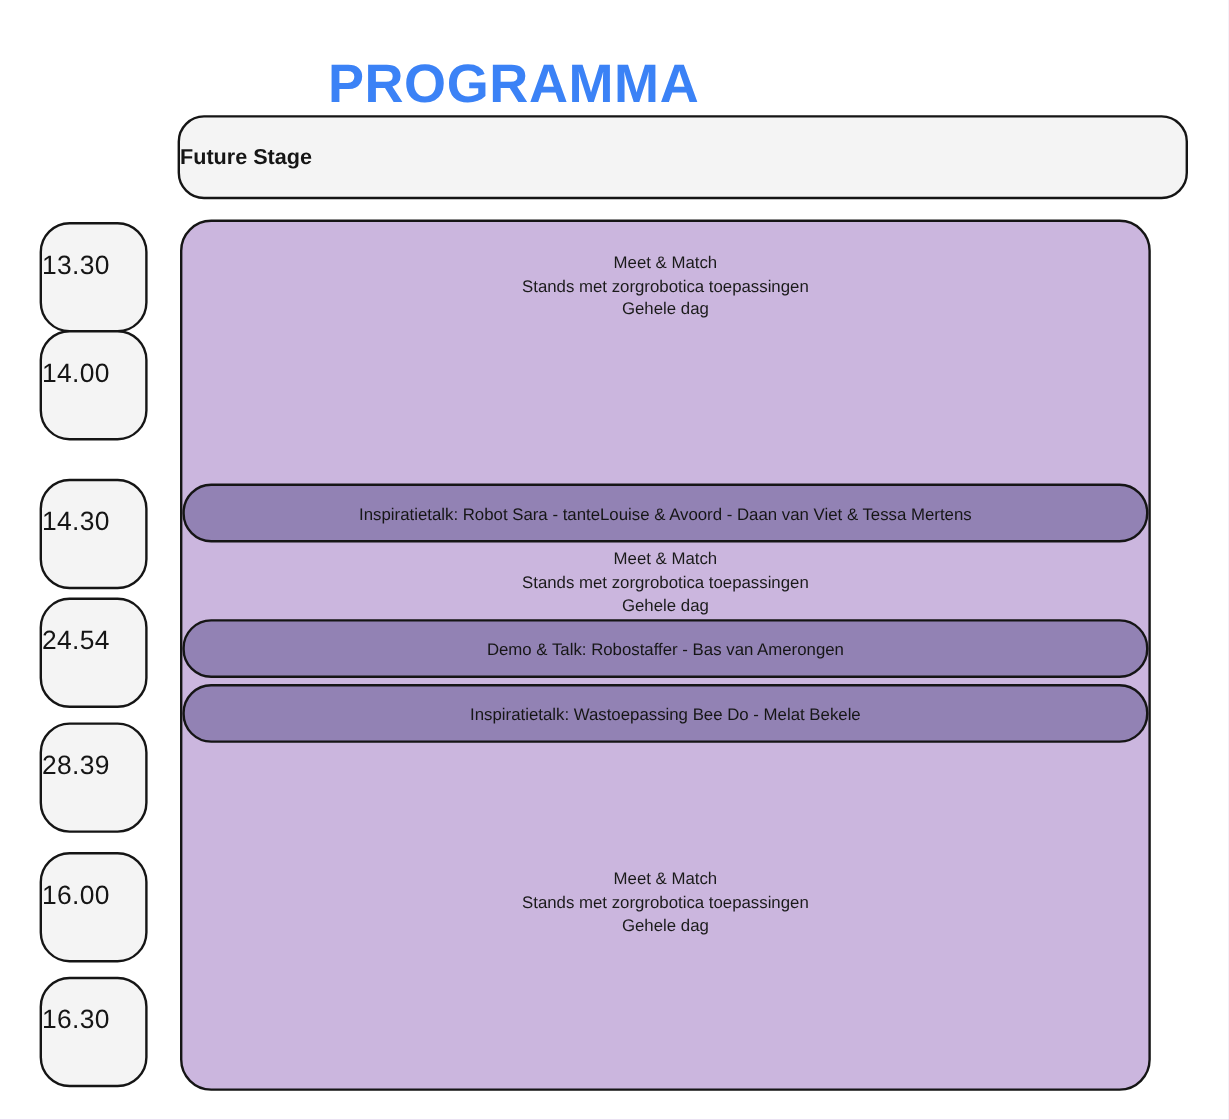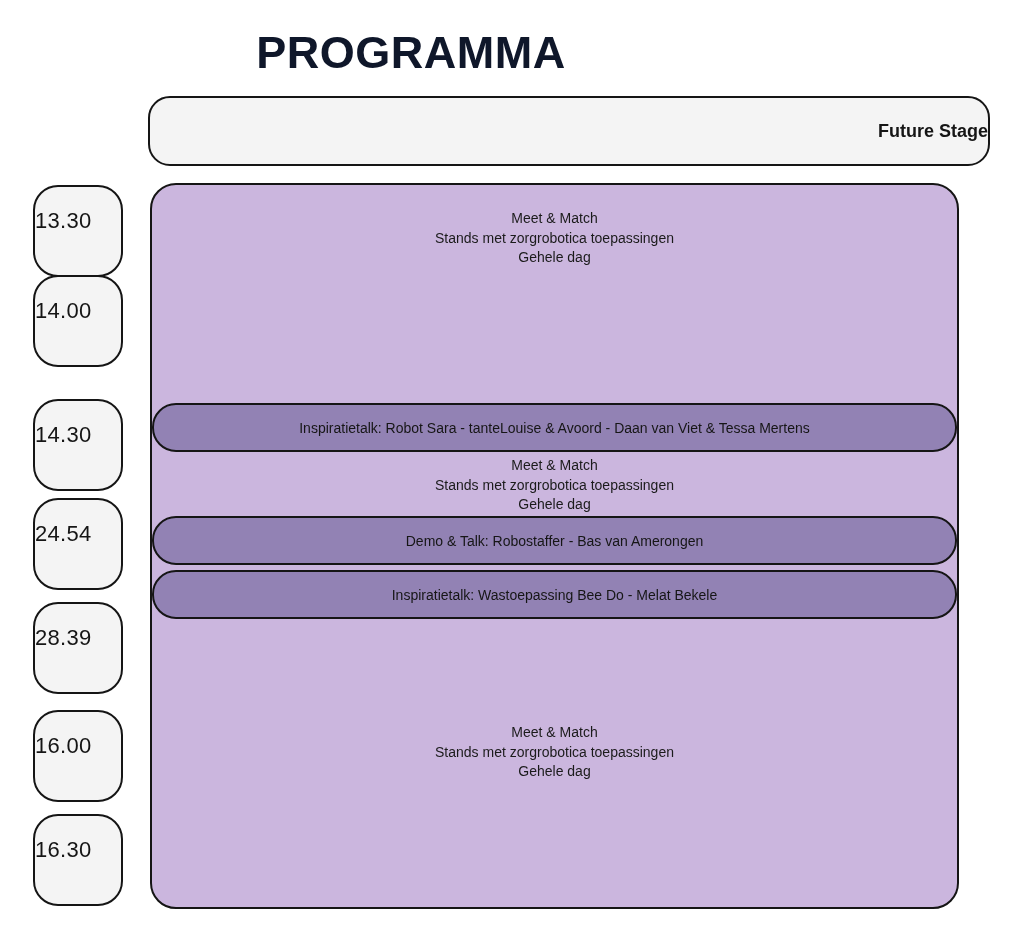--- a/index.html
+++ b/index.html
@@ -13,30 +13,30 @@
   body{
     width:1024px;height:933px;
     background:#ffffff;
     font-family:"Liberation Sans",sans-serif;
     position:relative;
     overflow:hidden;
     color:#151515;
   }
   .page-title{
     position:absolute;top:27px;left:0;width:822px;
-    margin:0;text-align:center;
+    margin:17px;text-align:center;
     font-size:45px;font-weight:800;letter-spacing:0.5px;
-    color:#0f172a;
+    color:#3b82f6;
   }
   .stage-header{
     position:absolute;left:148px;top:96px;width:842px;height:70px;
     background:var(--box-gray);
     border:2.5px solid var(--border-black);
     border-radius:22px;
-    display:flex;align-items:center;justify-content:flex-end;
+    display:flex;align-items:center;justify-content:flex-start;
     font-size:18px;font-weight:bold;
   }
   .time-box{
     position:absolute;left:33px;width:90px;height:92px;
     background:var(--box-gray);
     border:2.5px solid var(--border-black);
     border-radius:25px;
     text-align:left;padding-top:21px;
     font-size:22px;letter-spacing:0.3px;
   }

